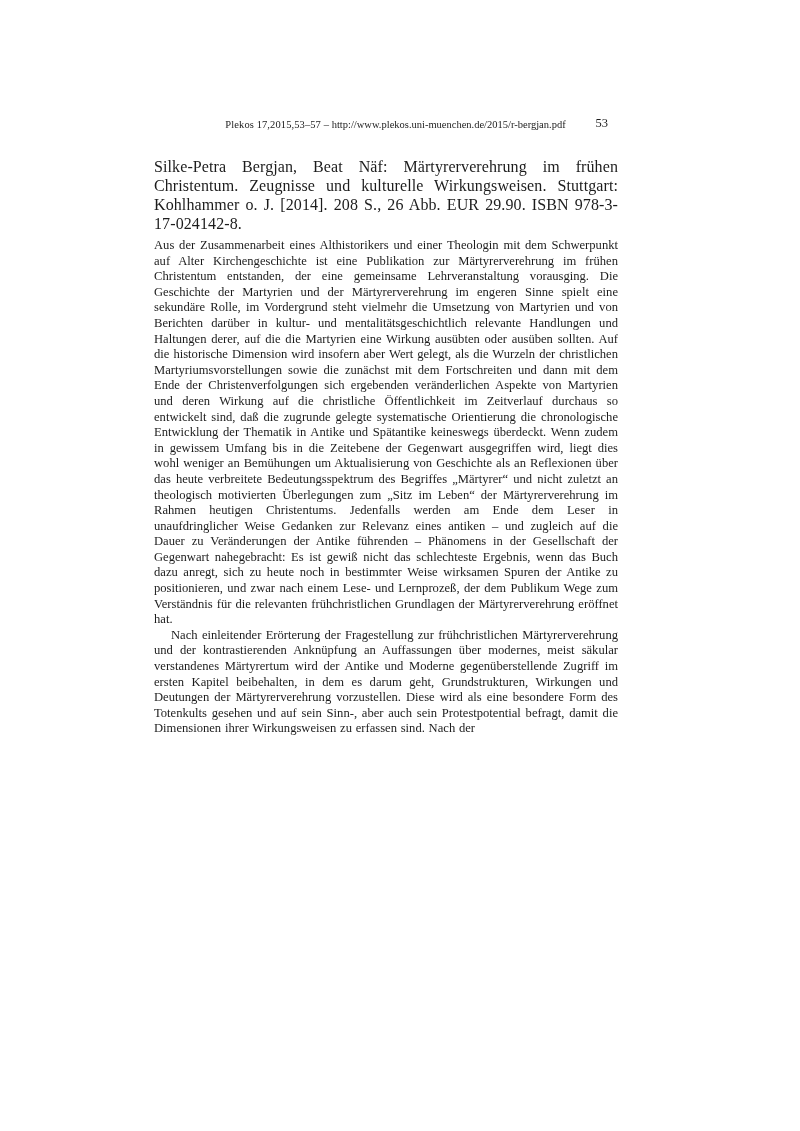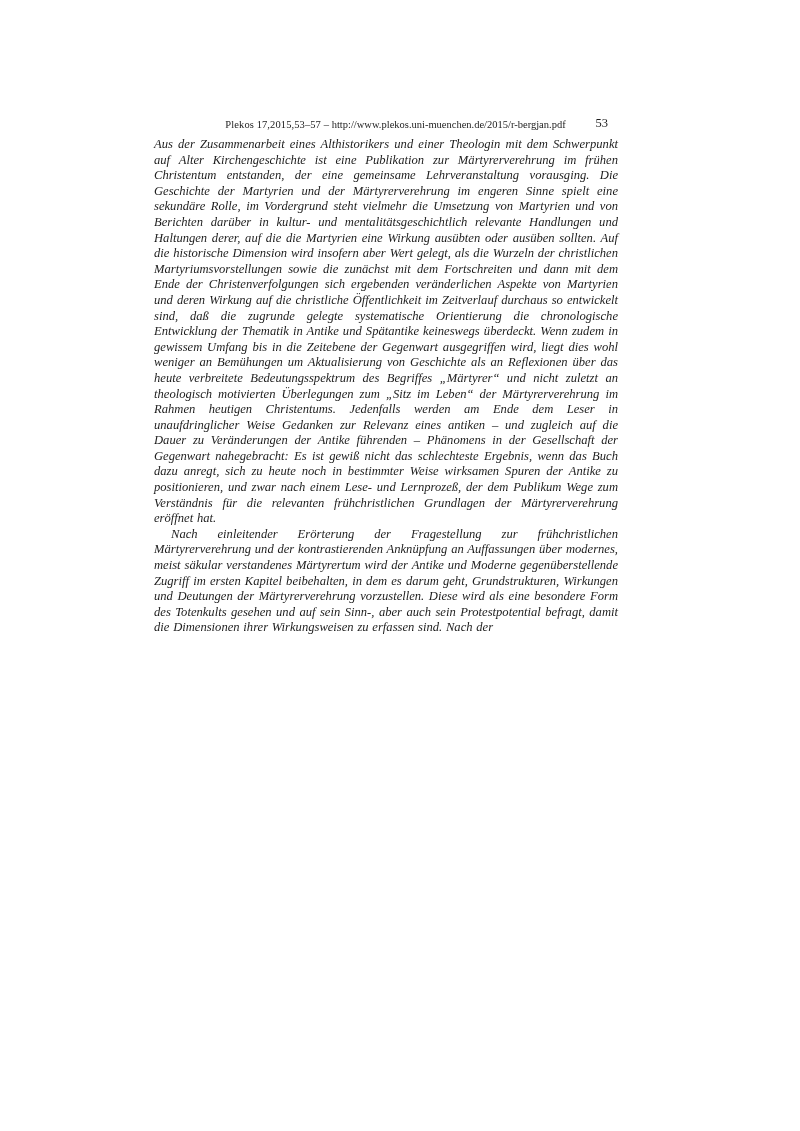--- a/index.html
+++ b/index.html
@@ -59,40 +59,40 @@
     margin-top: 5px;
     font-size: 12.6px;
     line-height: 15.6px;
     text-align: justify;
     text-justify: inter-word;
     word-spacing: 0.6px;
   }
   .review-body p {
     margin: 0;
     padding: 0;
-    font-style: italic;
   }
   .review-body p.indent {
     text-indent: 17px;
   }
 </style>
 </head>
 <body>
 
 <div class="sheet">
   <div class="textblock">
 
     <div class="running-head">
       <span class="rh-center">
         <span class="rh-cite">Plekos 17,2015,53–57 –</span>
         <a class="rh-url">http://www.plekos.uni-muenchen.de/2015/r-bergjan.pdf</a>
       </span>
       <span class="rh-page">53</span>
     </div>
 
+    <div class="book-title">Silke-Petra Bergjan, Beat Näf: Märtyrerverehrung im frühen Christentum. Zeugnisse und kulturelle Wirkungsweisen. Stuttgart: Kohlhammer o. J. [2014]. 208 S., 26 Abb. EUR 29.90. ISBN 978-3-17-024142-8.</div>
 
     <div class="review-body">
       <p>Aus der Zusammenarbeit eines Althistorikers und einer Theologin mit dem Schwerpunkt auf Alter Kirchengeschichte ist eine Publikation zur Märtyrerverehrung im frühen Christentum entstanden, der eine gemeinsame Lehrveranstaltung vorausging. Die Geschichte der Martyrien und der Märtyrerverehrung im engeren Sinne spielt eine sekundäre Rolle, im Vordergrund steht vielmehr die Umsetzung von Martyrien und von Berichten darüber in kultur- und mentalitätsgeschichtlich relevante Handlungen und Haltungen derer, auf die die Martyrien eine Wirkung ausübten oder ausüben sollten. Auf die historische Dimension wird insofern aber Wert gelegt, als die Wurzeln der christlichen Martyriumsvorstellungen sowie die zunächst mit dem Fortschreiten und dann mit dem Ende der Christenverfolgungen sich ergebenden veränderlichen Aspekte von Martyrien und deren Wirkung auf die christliche Öffentlichkeit im Zeitverlauf durchaus so entwickelt sind, daß die zugrunde gelegte systematische Orientierung die chronologische Entwicklung der Thematik in Antike und Spätantike keineswegs überdeckt. Wenn zudem in gewissem Umfang bis in die Zeitebene der Gegenwart ausgegriffen wird, liegt dies wohl weniger an Bemühungen um Aktualisierung von Geschichte als an Reflexionen über das heute verbreitete Bedeutungsspektrum des Begriffes „Märtyrer“ und nicht zuletzt an theologisch motivierten Überlegungen zum „Sitz im Leben“ der Märtyrerverehrung im Rahmen heutigen Christentums. Jedenfalls werden am Ende dem Leser in unaufdringlicher Weise Gedanken zur Relevanz eines antiken – und zugleich auf die Dauer zu Veränderungen der Antike führenden – Phänomens in der Gesellschaft der Gegenwart nahegebracht: Es ist gewiß nicht das schlechteste Ergebnis, wenn das Buch dazu anregt, sich zu heute noch in bestimmter Weise wirksamen Spuren der Antike zu positionieren, und zwar nach einem Lese- und Lernprozeß, der dem Publikum Wege zum Verständnis für die relevanten frühchristlichen Grundlagen der Märtyrerverehrung eröffnet hat.</p>
       <p class="indent">Nach einleitender Erörterung der Fragestellung zur frühchristlichen Märtyrerverehrung und der kontrastierenden Anknüpfung an Auffassungen über modernes, meist säkular verstandenes Märtyrertum wird der Antike und Moderne gegenüberstellende Zugriff im ersten Kapitel beibehalten, in dem es darum geht, Grundstrukturen, Wirkungen und Deutungen der Märtyrerverehrung vorzustellen. Diese wird als eine besondere Form des Totenkults gesehen und auf sein Sinn-, aber auch sein Protestpotential befragt, damit die Dimensionen ihrer Wirkungsweisen zu erfassen sind. Nach der</p>
     </div>
 
   </div>
 </div>
 
 </body></html>

